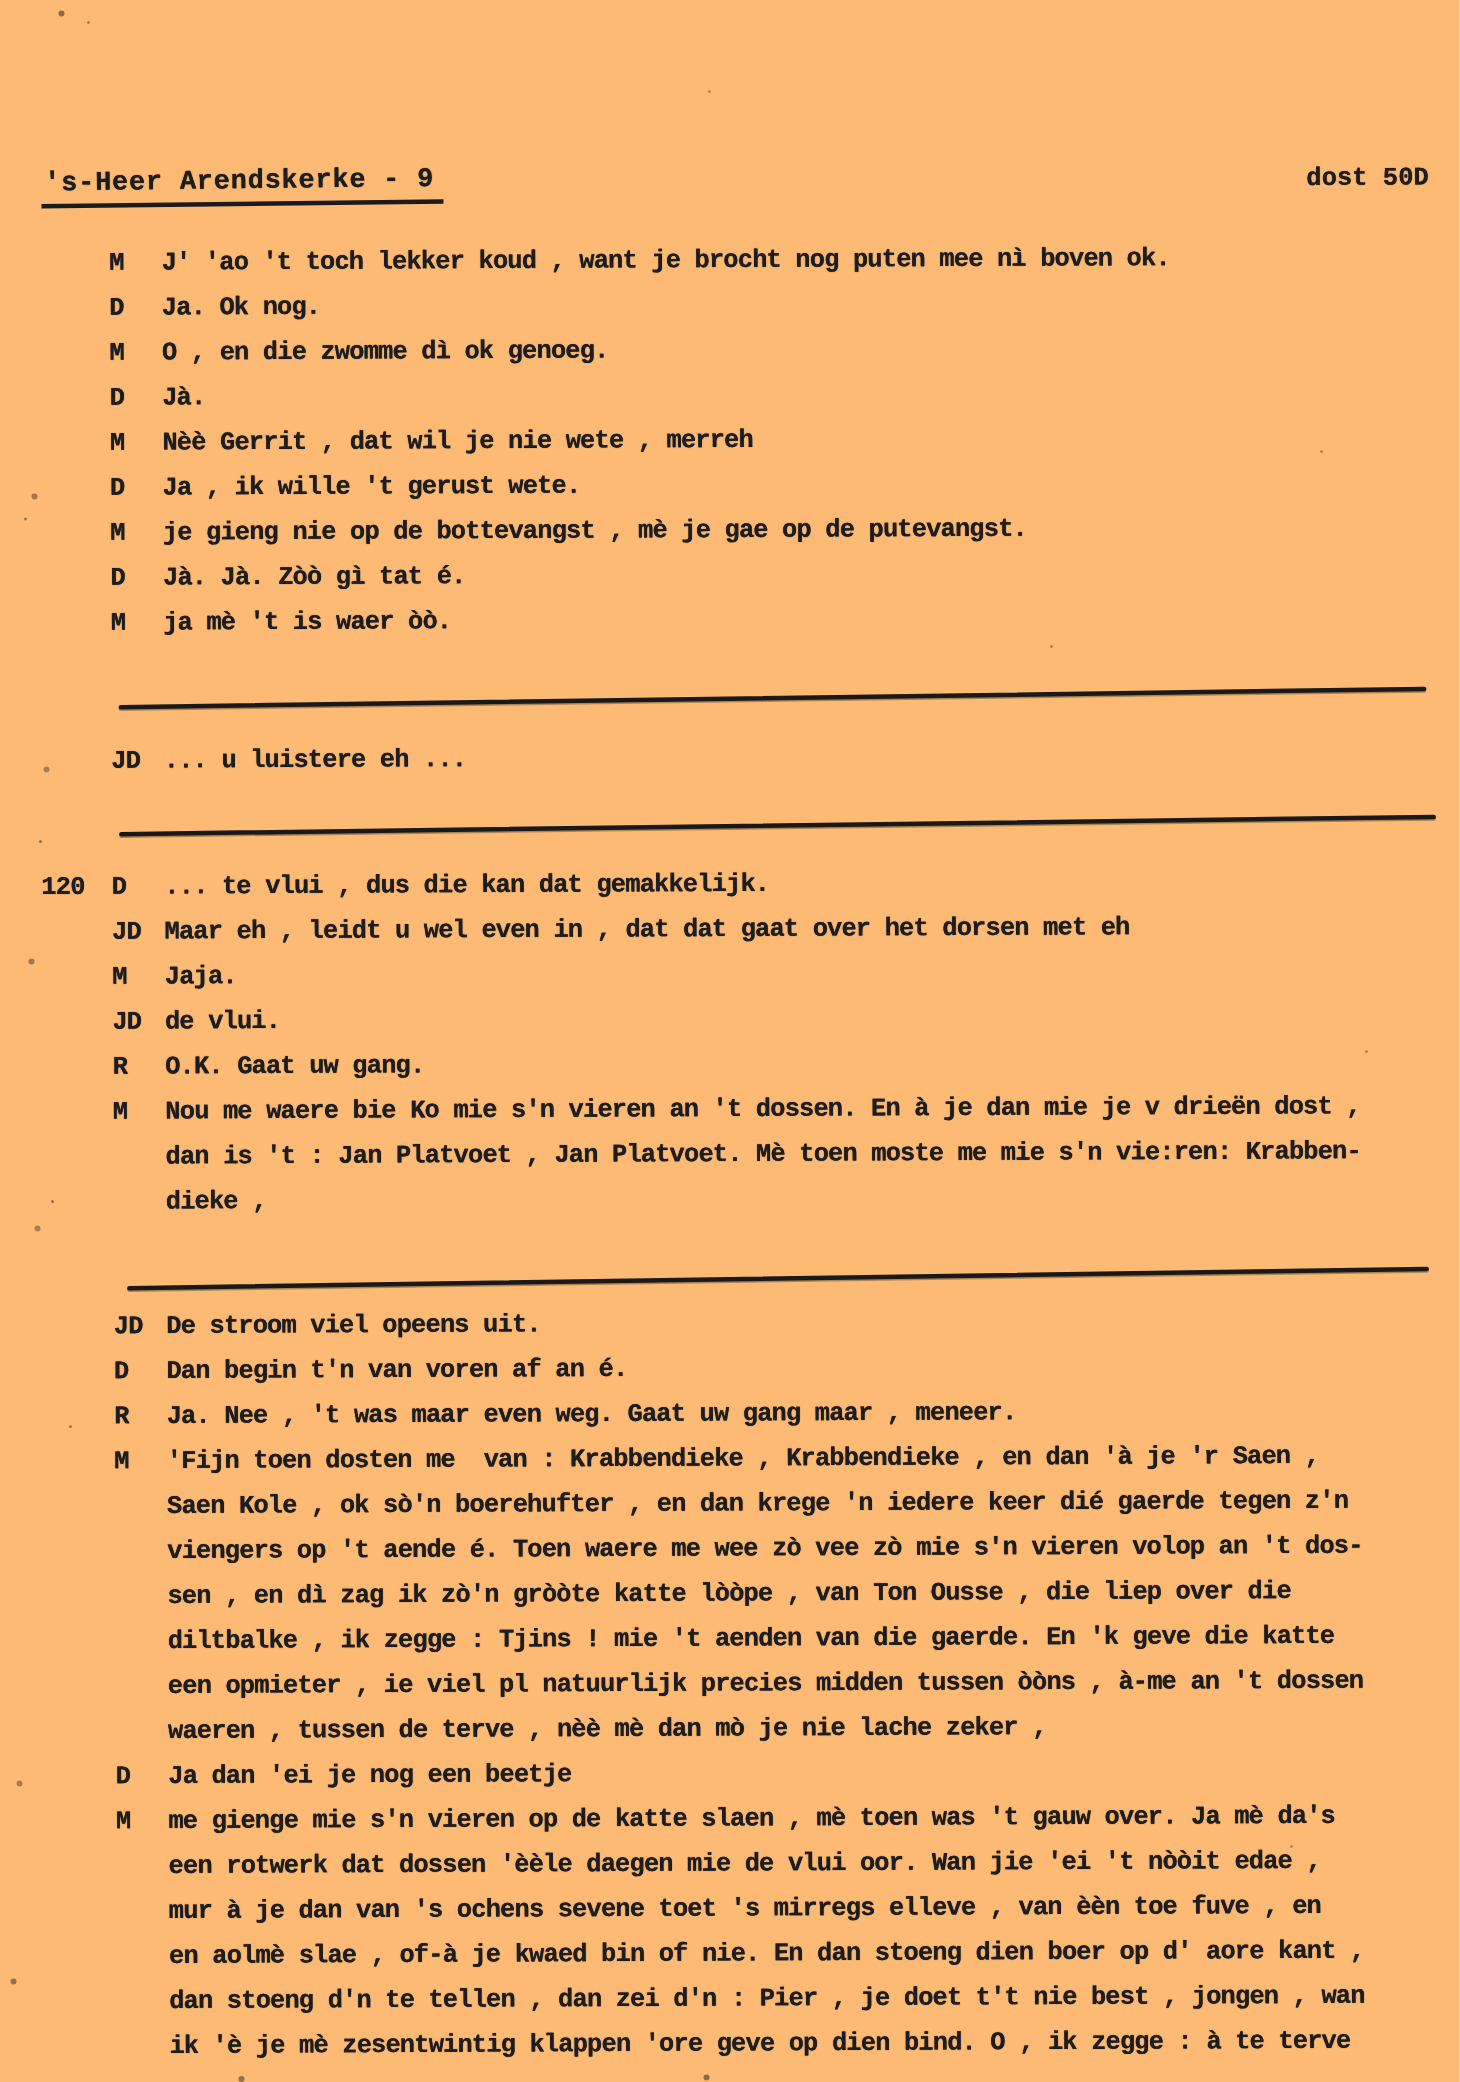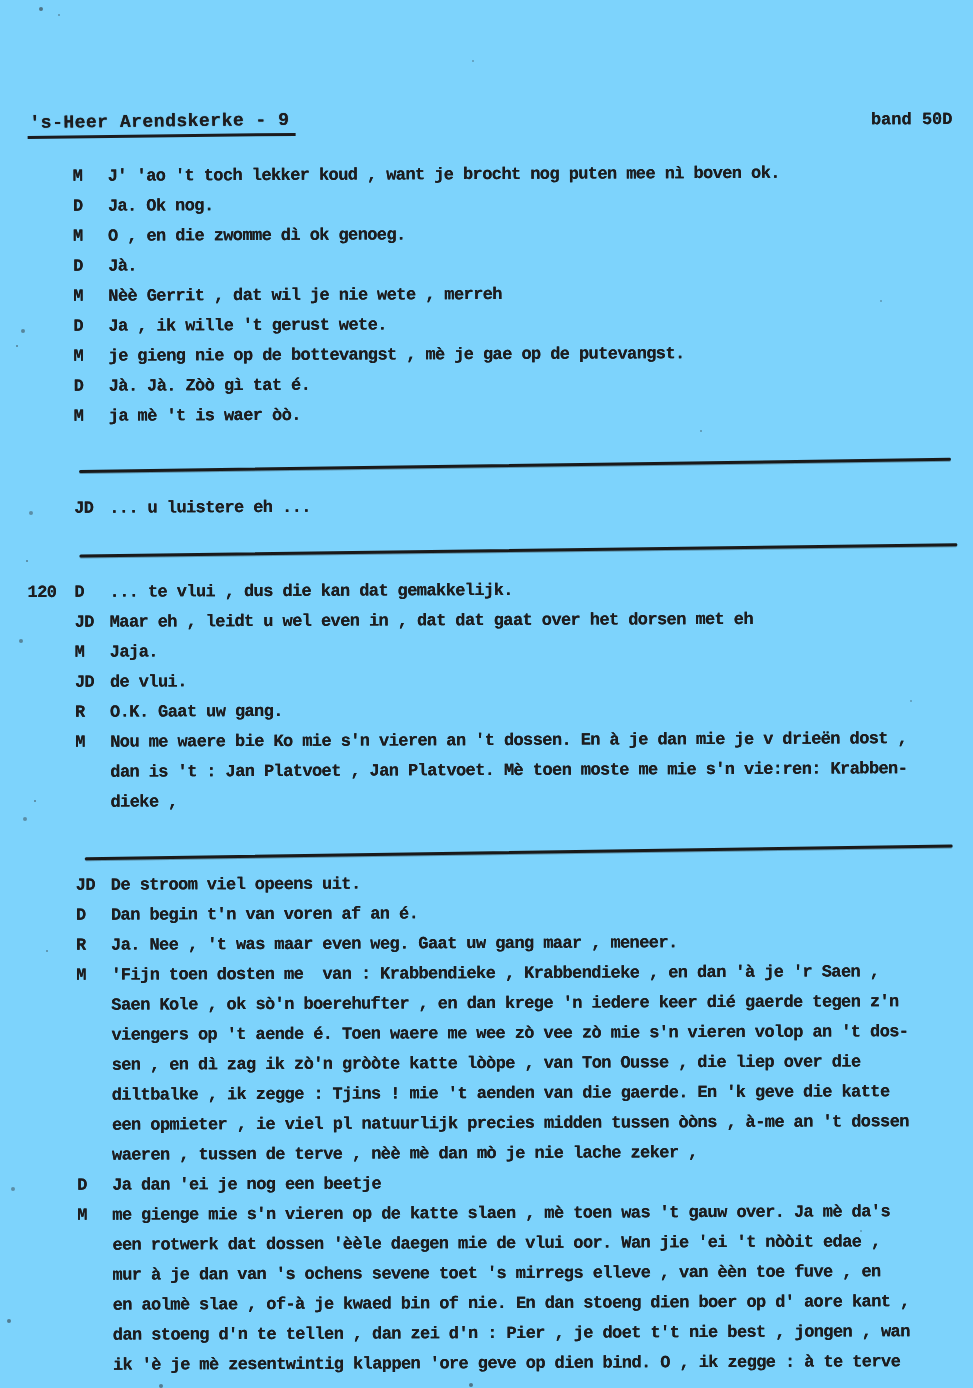--- a/index.html
+++ b/index.html
@@ -4,21 +4,21 @@
 <style>
   html, body {
     margin: 0;
     padding: 0;
     background: #e8e8e6;
   }
   .page {
     position: relative;
     width: 973px;
     height: 1388px;
-    background: #7dd3fc;
+    background: #fdba74;
     overflow: hidden;
     font-family: "Liberation Mono", "DejaVu Sans Mono", monospace;
     font-weight: bold;
     color: #1d1d1f;
     margin: 0 auto;
   }
   .skew {
     position: absolute;
     inset: 0;
     transform: rotate(-0.25deg);
@@ -125,21 +125,21 @@
 </style>
 </head>
 <body>
 
 <div class="page">
   <div class="noise"></div>
   <div class="skew">
 
     <div class="header">
       <span class="title">'s-Heer Arendskerke - 9</span>
-      <span class="band">band 50D</span>
+      <span class="band">dost 50D</span>
     </div>
 
     <div class="section sec-a">
         <div class="line">
           <span class="num"></span>
           <span class="speaker">M</span>
           <span class="text">J' 'ao 't toch lekker koud , want je brocht nog puten mee nì boven ok.</span>
         </div>
         <div class="line">
           <span class="num"></span>

